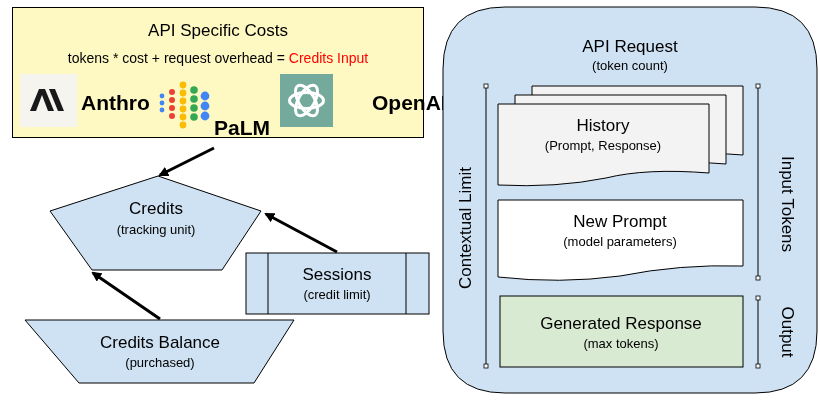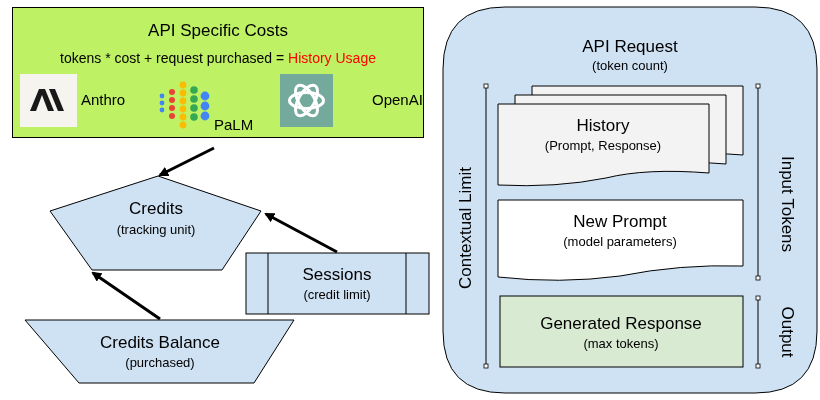--- a/index.html
+++ b/index.html
@@ -1,30 +1,30 @@
 <!DOCTYPE html>
 <html><head>
 <meta charset="utf-8">
 <style>
   html, body { margin:0; padding:0; background:#ffffff; }
   body { width:820px; height:400px; position:relative; overflow:hidden; font-family:"Liberation Sans", sans-serif; color:#000; }
   svg text { font-family:"Liberation Sans", sans-serif; }
   .abs { position:absolute; }
-  .cost-box { left:12px; top:7px; width:412px; height:131px; background:#bef264; border:1px solid #000; box-sizing:border-box; }
+  .cost-box { left:12px; top:7px; width:412px; height:131px; background:#fef9c3; border:1px solid #000; box-sizing:border-box; }
   .cost-title { position:absolute; left:0; right:0; top:13px; text-align:center; font-size:17px; }
   .cost-formula { position:absolute; left:0; right:0; top:42px; text-align:center; font-size:14px; }
   .cost-formula .red { color:#ff0000; }
-  .logo-label { position:absolute; font-size:15px; }
+  .logo-label { position:absolute; font-size:21px;font-weight:bold; }
 </style>
 </head>
 <body>
 
 <div class="abs cost-box">
   <div class="cost-title">API Specific Costs</div>
-  <div class="cost-formula"><span>tokens * cost + request purchased = </span><span class="red">History Usage</span></div>
+  <div class="cost-formula"><span>tokens * cost + request overhead = </span><span class="red">Credits Input</span></div>
 
   <div class="abs" style="left:7px;top:66px;width:57px;height:53px;background:#f5f4ef;">
     <svg width="57" height="53" viewBox="0 0 57 53">
       <path d="M10 37 L19 15 L25 15 L34 37 L28 37 L22 21 L16 37 Z" fill="#191919"></path>
       <path d="M29 15 L35 15 L44 37 L38 37 Z" fill="#191919"></path>
     </svg>
   </div>
   <div class="logo-label" style="left:68px;top:83px;">Anthro</div>
 
   <div class="abs" style="left:141px;top:66px;width:57px;height:57px;">

